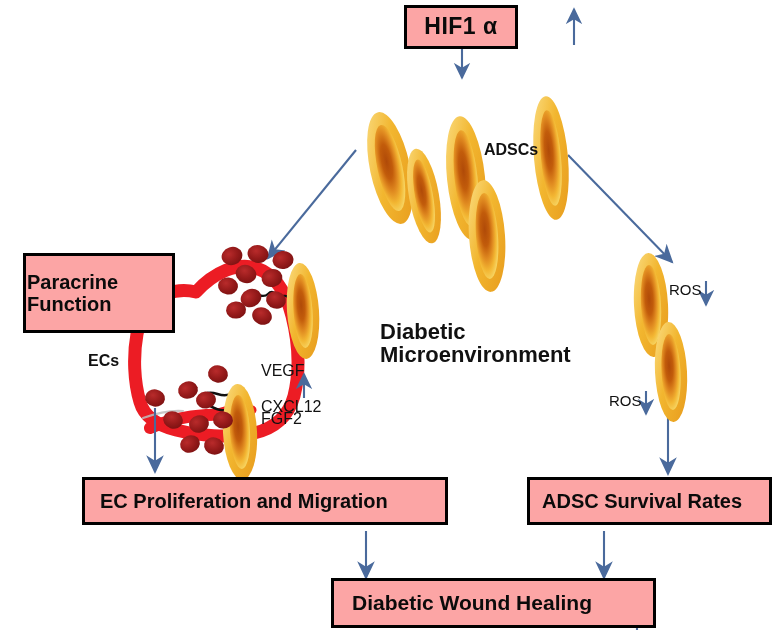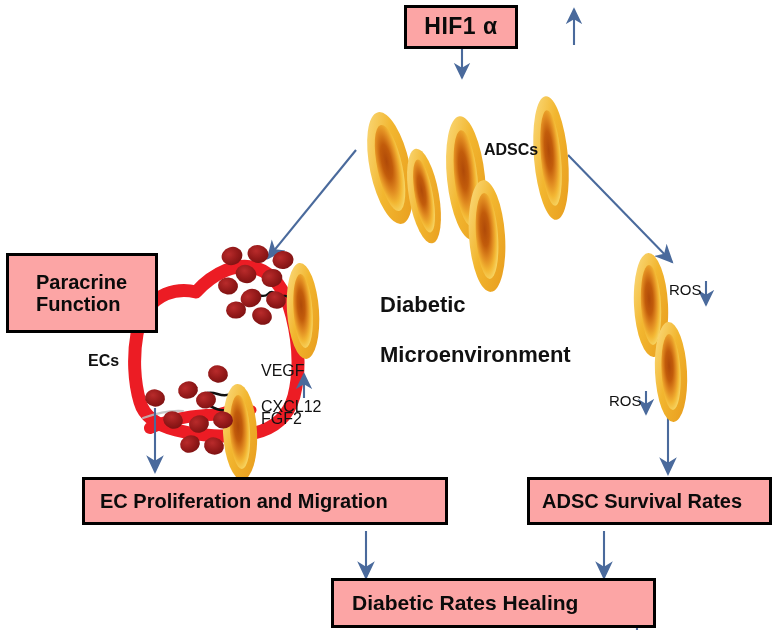--- a/index.html
+++ b/index.html
@@ -156,42 +156,42 @@
       <ellipse cx="223" cy="420" rx="10" ry="8.6" transform="rotate(4 223 420)"></ellipse>
       <ellipse cx="190" cy="444" rx="10" ry="8.6" transform="rotate(-20 190 444)"></ellipse>
       <ellipse cx="214" cy="446" rx="10" ry="8.6" transform="rotate(14 214 446)"></ellipse>
     </g>
   </svg>
 
   <div class="box" style="left:404px;top:5px;width:114px;height:44px;justify-content:center;">
     <span class="lbl" style="font-size:23px;letter-spacing:0.5px;">HIF1 α</span>
   </div>
 
-  <div class="box" style="left:6px;top:253px;width:152px;height:80px;padding-left:27px;">
+  <div class="box" style="left:23px;top:253px;width:152px;height:80px;padding-left:1px;">
     <span class="lbl" style="font-size:20px;">Paracrine
 Function</span>
   </div>
 
   <div class="box" style="left:82px;top:477px;width:366px;height:48px;padding-left:15px;">
     <span class="lbl" style="font-size:20px;">EC Proliferation and Migration</span>
   </div>
 
   <div class="box" style="left:527px;top:477px;width:245px;height:48px;padding-left:12px;">
     <span class="lbl" style="font-size:20px;">ADSC Survival Rates</span>
   </div>
 
   <div class="box" style="left:331px;top:578px;width:325px;height:50px;padding-left:18px;">
-    <span class="lbl" style="font-size:21px;">Diabetic Rates Healing</span>
+    <span class="lbl" style="font-size:21px;">Diabetic Wound Healing</span>
   </div>
 
   <div class="plaintext bold" style="left:484px;top:141px;font-size:16px;">ADSCs</div>
 
   <div class="plaintext bold" style="left:88px;top:352px;font-size:16px;">ECs</div>
 
-  <div class="plaintext bold" style="left:380px;top:292px;font-size:22px;">Diabetic</div>
+  <div class="plaintext bold" style="left:380px;top:319px;font-size:22px;">Diabetic</div>
   <div class="plaintext bold" style="left:380px;top:342px;font-size:22px;">Microenvironment</div>
 
   <div class="plaintext" style="left:261px;top:362px;font-size:16px;">VEGF</div>
   <div class="plaintext" style="left:261px;top:380px;font-size:16px;margin-top:30px;">FGF2</div>
   <div class="plaintext" style="left:261px;top:398px;font-size:16px;">CXCL12</div>
 
   <div class="plaintext" style="left:669px;top:281px;font-size:15px;">ROS</div>
   <div class="plaintext" style="left:609px;top:392px;font-size:15px;">ROS</div>
 
 </div>

